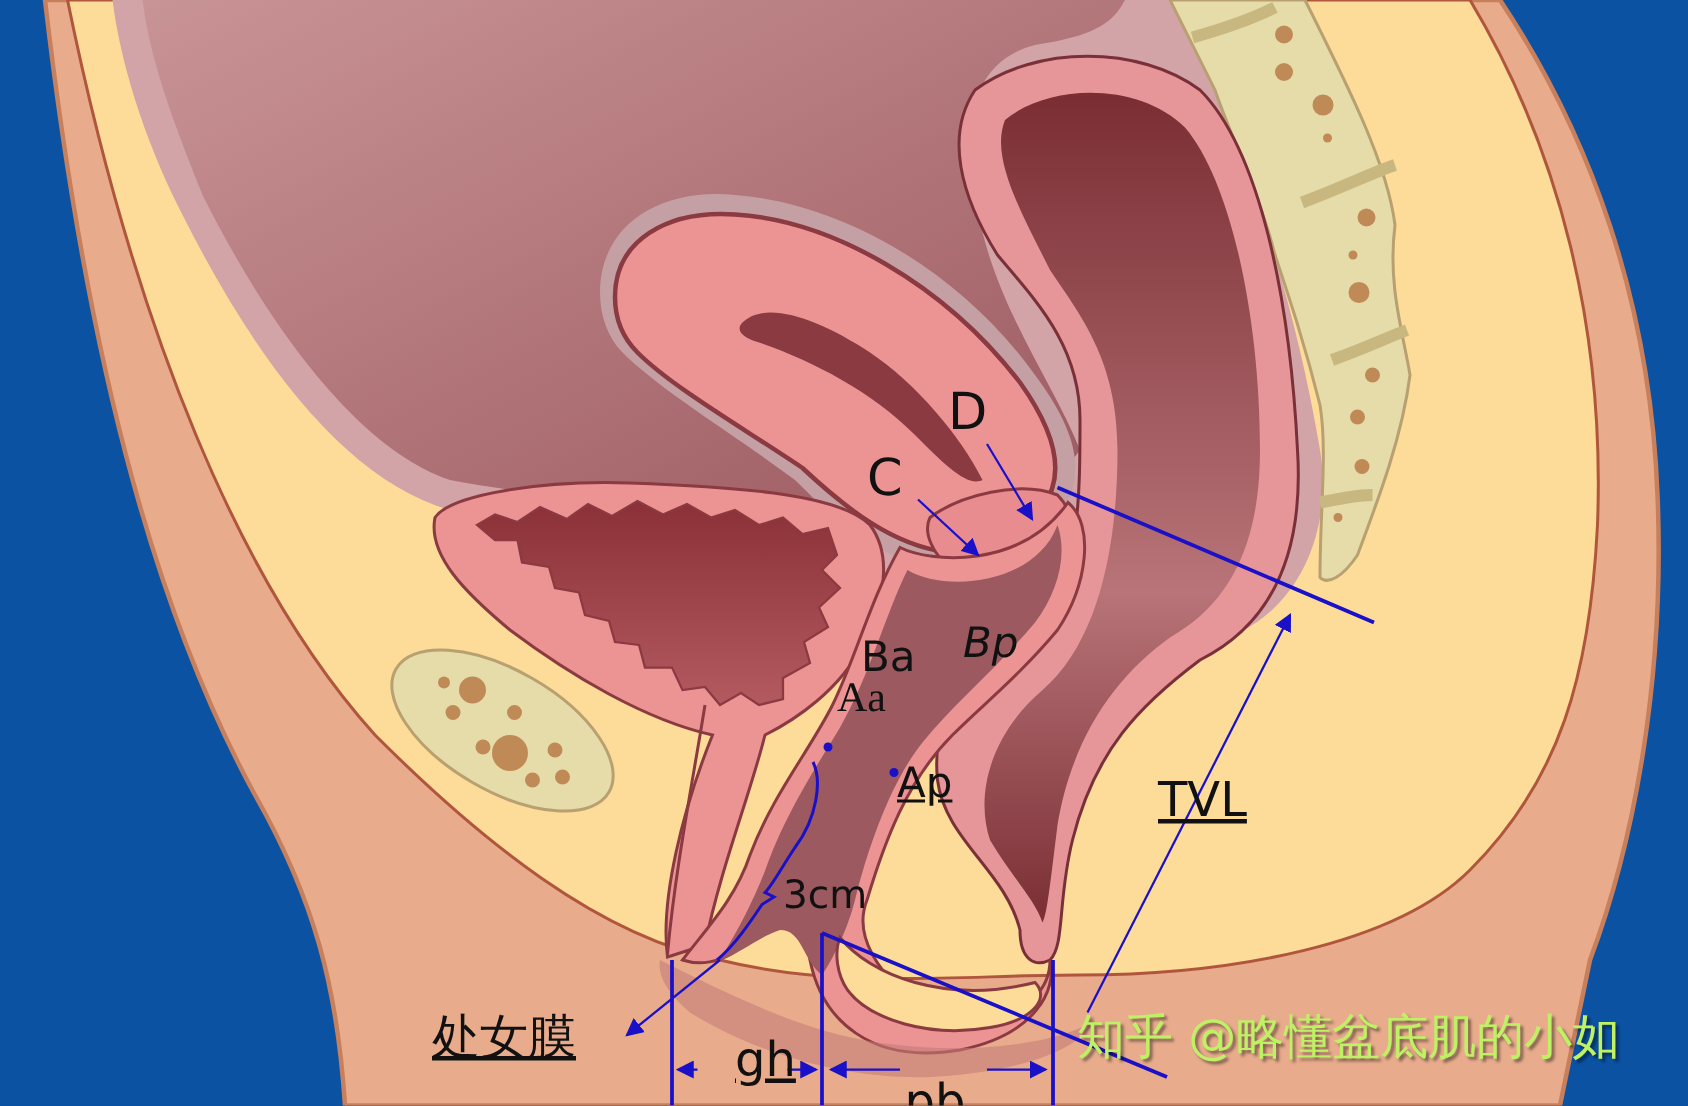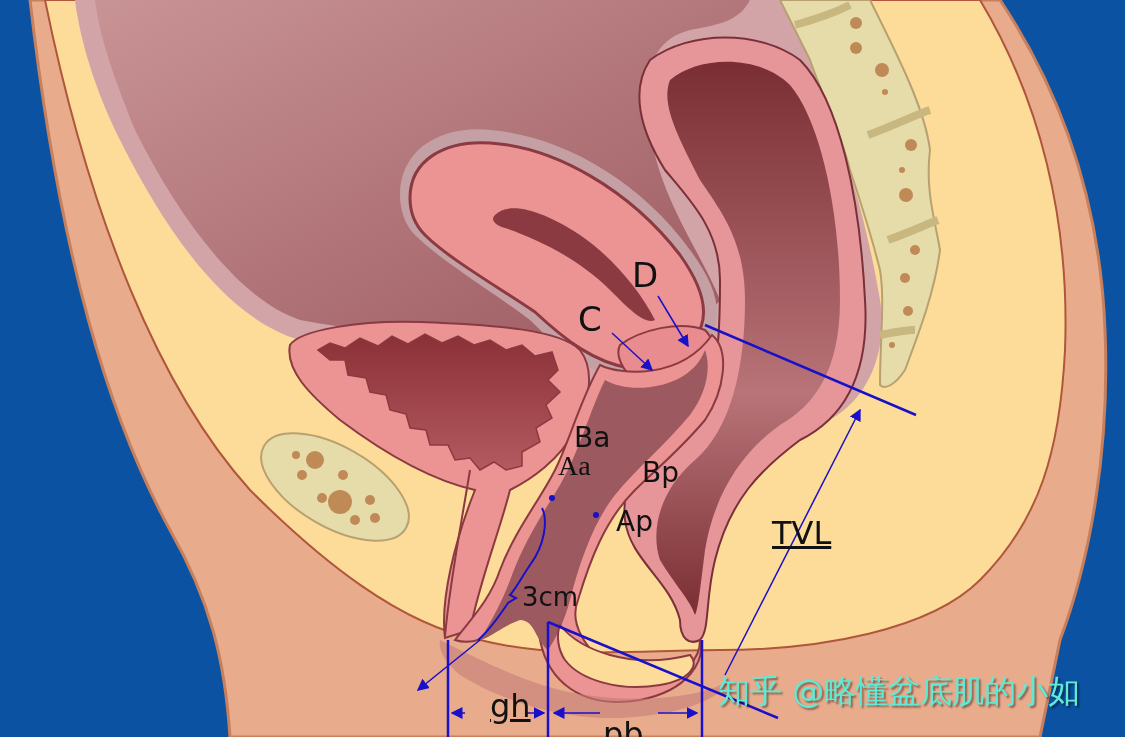--- a/index.html
+++ b/index.html
@@ -4,21 +4,21 @@
 <style>
   html, body { margin: 0; padding: 0; }
   body { width: 1125px; height: 737px; overflow: hidden; background: #0b52a3; }
   #stage { position: relative; width: 1125px; height: 737px; }
   svg#diagram { position: absolute; left: 0; top: 0; }
   .lbl { position: absolute; font-family: "DejaVu Sans", "Liberation Sans", sans-serif; color: #111; line-height: 1; white-space: nowrap; }
   .lbl-sm { font-size: 28px; }
   .lbl-md { font-size: 34px; }
   .lbl-lg { font-size: 32px; text-decoration: underline; }
   .lbl-xs { font-size: 26px; }
-  .watermark { position: absolute; font-family: "DejaVu Sans", "Liberation Sans", sans-serif; font-size: 32px; color: #5eead4; text-shadow: 2px 2px 2px rgba(0,0,0,0.45); white-space: nowrap; }
+  .watermark { position: absolute; font-family: "DejaVu Sans", "Liberation Sans", sans-serif; font-size: 32px; color: #bef264; text-shadow: 2px 2px 2px rgba(0,0,0,0.45); white-space: nowrap; }
 </style>
 </head>
 <body>
 
 <div id="stage">
   <svg id="diagram" width="1125" height="737" viewBox="0 0 1125 737">
     <defs>
       <marker id="arr" markerWidth="8" markerHeight="8" refX="7" refY="4" orient="auto">
         <path d="M0,0 L8,4 L0,8 Z" fill="#1a10c8"></path>
       </marker>
@@ -127,22 +127,23 @@
     </g>
     <g fill="#1a10c8">
       <circle cx="552" cy="498" r="3"></circle>
       <circle cx="596" cy="515" r="3"></circle>
     </g>
   </svg>
 
   <div class="lbl lbl-md" style="left:578px;top:302px;">C</div>
   <div class="lbl lbl-md" style="left:632px;top:258px;">D</div>
   <div class="lbl lbl-sm" style="left:574px;top:424px;">Ba</div>
-  <div class="lbl lbl-sm" style="left:642px;top:459px;">Bp</div>
+  <div class="lbl lbl-sm" style="left:642px;top:415px;font-style:italic;">Bp</div>
   <div class="lbl lbl-sm" style="left:558px;top:452px;font-family:Liberation Serif, serif;">Aa</div>
-  <div class="lbl lbl-sm" style="left:616px;top:508px;">Ap</div>
+  <div class="lbl lbl-sm" style="left:598px;top:508px;text-decoration:underline;">Ap</div>
   <div class="lbl lbl-xs" style="left:522px;top:584px;">3cm</div>
   <div class="lbl lbl-lg" style="left:772px;top:517px;">TVL</div>
+  <div class="lbl lbl-lg" style="left:288px;top:675px;">处女膜</div>
   <div class="lbl lbl-lg" style="left:490px;top:690px;">gh</div>
   <div class="lbl lbl-lg" style="left:603px;top:690px;margin-top:28px;">pb</div>
 
   <div class="watermark" style="left:718px;top:670px;">知乎 @略懂盆底肌的小如</div>
 </div>
 
 </body></html>

